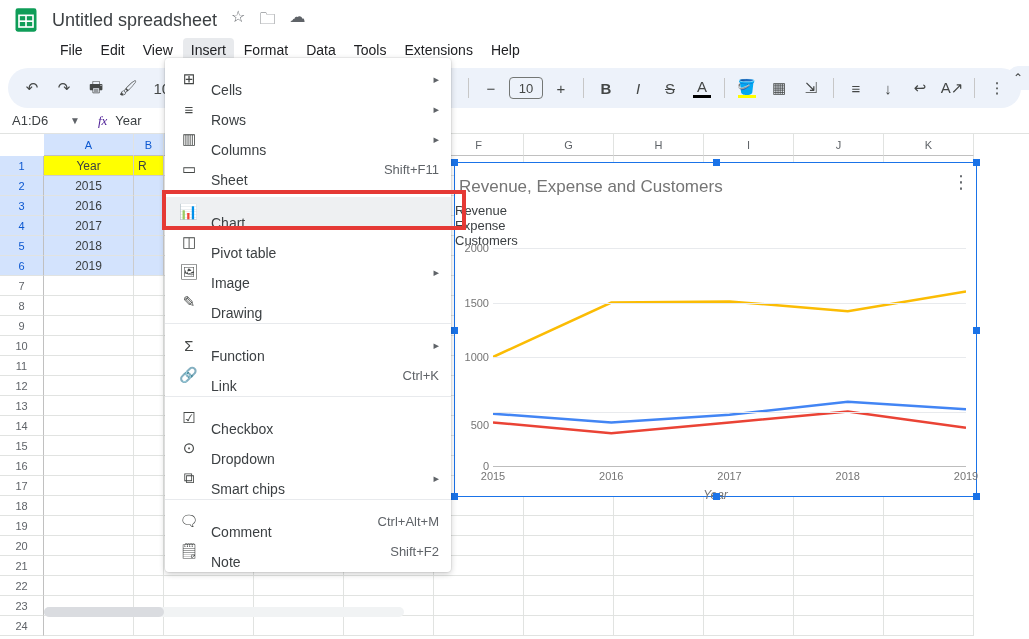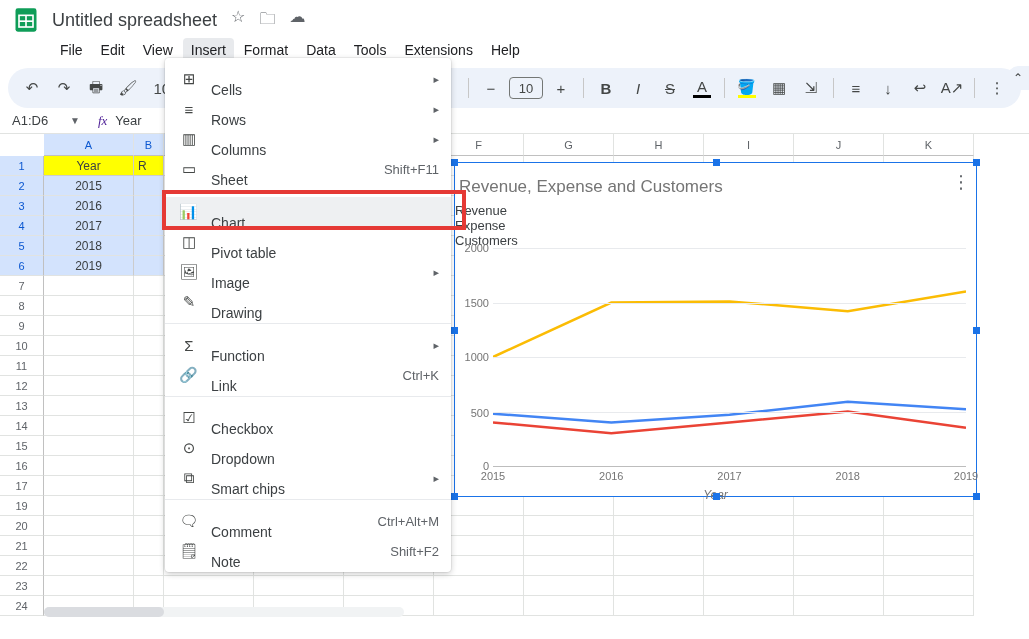--- a/index.html
+++ b/index.html
@@ -412,20 +412,34 @@
         <div class="cell"></div>
         <div class="cell"></div>
         <div class="cell"></div>
         <div class="cell"></div>
         <div class="cell"></div>
         <div class="cell"></div>
         <div class="cell"></div>
         <div class="cell"></div>
       </div>
       <div class="row">
+        <div class="rh">18</div>
+        <div class="cell "></div>
+        <div class="cell " style="width: 30px; justify-content: flex-start; padding-left: 4px;"></div>
+        <div class="cell"></div>
+        <div class="cell"></div>
+        <div class="cell"></div>
+        <div class="cell"></div>
+        <div class="cell"></div>
+        <div class="cell"></div>
+        <div class="cell"></div>
+        <div class="cell"></div>
+        <div class="cell"></div>
+      </div>
+      <div class="row">
         <div class="rh">19</div>
         <div class="cell "></div>
         <div class="cell " style="width: 30px; justify-content: flex-start; padding-left: 4px;"></div>
         <div class="cell"></div>
         <div class="cell"></div>
         <div class="cell"></div>
         <div class="cell"></div>
         <div class="cell"></div>
         <div class="cell"></div>
         <div class="cell"></div>
@@ -601,21 +615,21 @@
     </div>
   <div class="plot" id="plot">
     <svg class="lines" id="chartsvg" preserveAspectRatio="none" viewBox="0 0 473 218">
         <path d="M0.0 165.7 L118.3 174.4 L236.5 166.8 L354.8 153.7 L473.0 161.3 " stroke="#4285f4"></path>
         <path d="M0.0 174.4 L118.3 185.3 L236.5 174.4 L354.8 163.5 L473.0 179.8 " stroke="#ea4335"></path>
         <path d="M0.0 109.0 L118.3 54.5 L236.5 53.4 L354.8 63.2 L473.0 43.6 " stroke="#fbbc04"></path>
       </svg>
   <div class="gridline baseline" style="top: 218px;"></div>
       <div class="ylab" style="top: 218px;">0</div>
       <div class="gridline" style="top: 163.5px;"></div>
-      <div class="ylab" style="top: 165px;">500</div>
+      <div class="ylab" style="top: 177px;">500</div>
       <div class="gridline" style="top: 109px;"></div>
       <div class="ylab" style="top: 109px;">1000</div>
       <div class="gridline" style="top: 54.5px;"></div>
       <div class="ylab" style="top: 54.5px;">1500</div>
       <div class="gridline" style="top: 0px;"></div>
       <div class="ylab" style="top: 0px;">2000</div>
       <div class="xlab" style="left: 0px;">2015</div>
       <div class="xlab" style="left: 118.25px;">2016</div>
       <div class="xlab" style="left: 236.5px;">2017</div>
       <div class="xlab" style="left: 354.75px;">2018</div>

